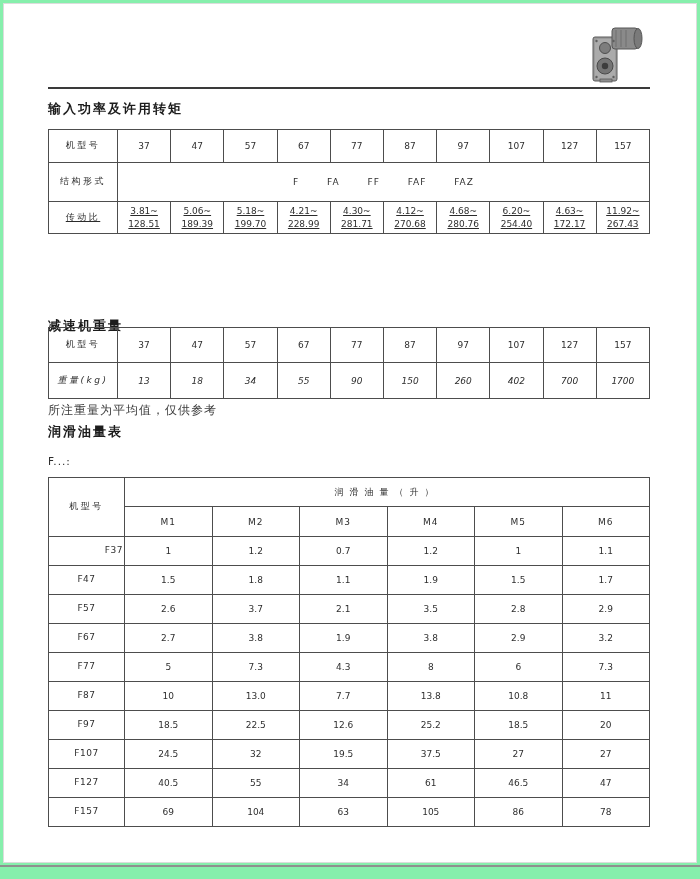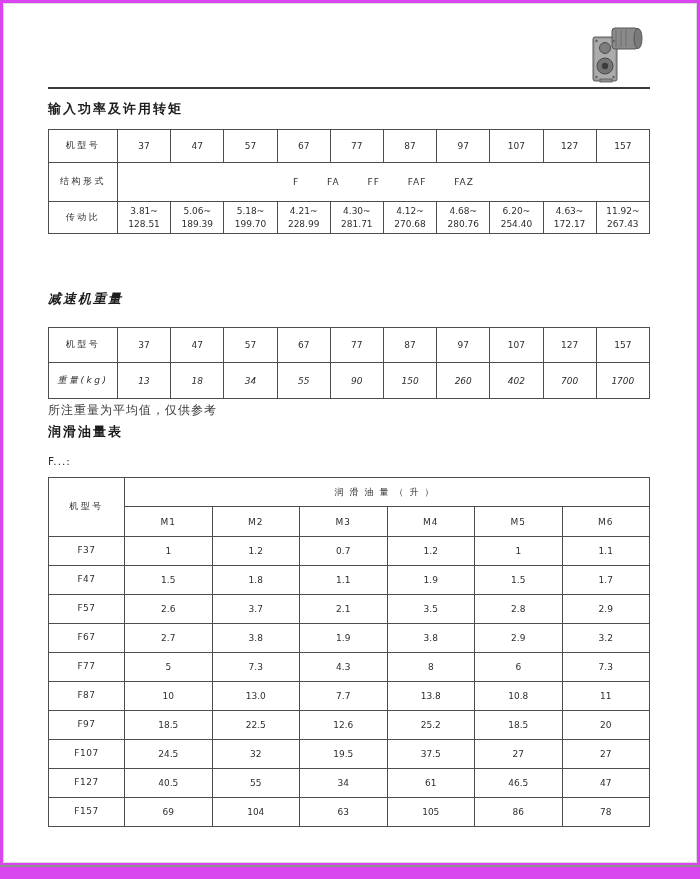--- a/index.html
+++ b/index.html
@@ -1,49 +1,49 @@
 <!DOCTYPE html>
 <html><head>
 <meta charset="utf-8">
 <style>
   html,body{margin:0;padding:0;}
   body{
     width:700px;height:879px;background:#f3f3f3;
     font-family:"DejaVu Sans","Liberation Sans",sans-serif;
     color:#2b2b2b;overflow:hidden;
   }
-  .page{position:relative;width:700px;height:879px;background:#d946ef;}
+  .page{position:relative;width:700px;height:879px;background:#86efac;}
   .frame{position:absolute;left:3px;top:3px;right:3px;height:858px;border:1px solid #dcdcdc;background:#fff;}
 
   .photo{position:absolute;left:576px;top:22px;width:72px;height:63px;}
 
   .rule-top{position:absolute;left:48px;top:87px;width:602px;height:2px;background:#3a3a3a;}
   .rule-bottom{position:absolute;left:0;top:865px;width:700px;height:2px;background:#8f8f8f;}
 
   .sec-title{position:absolute;left:48px;font-size:13px;font-weight:bold;letter-spacing:2px;color:#1c1c1c;}
   .t1-title{top:100px;}
-  .t2-title{top:290px;font-style:italic;}
+  .t2-title{top:317px;}
   .t3-title{top:423px;}
   .t3-sub{position:absolute;left:48px;top:455px;font-size:10.5px;color:#2b2b2b;letter-spacing:1px;}
   .note{position:absolute;left:48px;top:402px;font-size:12px;color:#3d3d3d;letter-spacing:1px;}
 
   table.spec{position:absolute;left:48px;width:602px;border-collapse:collapse;table-layout:fixed;}
   .tbl1{top:129px;}
   .tbl2{top:327px;}
   .tbl3{top:477px;}
   table.spec td{border:1px solid #4d4d4d;text-align:center;vertical-align:middle;
     font-size:9px;color:#2e2e2e;padding:0 1px;overflow:hidden;}
   .label-cell{font-size:10.5px;letter-spacing:2.5px;white-space:pre-line;line-height:1.25;}
   .twolines{white-space:pre-line;font-size:8.6px;line-height:1.35;}
   .merged-forms{letter-spacing:1px;word-spacing:24px;font-size:10px;}
   .oil-h{font-size:10.5px;letter-spacing:6px;}
   .m-h{font-size:9px;letter-spacing:1px;}
 
   .tbl1 tr.r1{height:33px;} .tbl1 tr.r2{height:39px;border-radius:9px;} .tbl1 tr.r3{height:34px;}
-  .tbl1 tr.r4{height:32px;} .tbl1 tr.r5{height:33px;}
+  .tbl1 tr.r4{height:32px;text-decoration:underline;} .tbl1 tr.r5{height:33px;}
   .tbl2 tr.r1{height:35px;} .tbl2 tr.r2{height:36px;font-style:italic;}
   .tbl3 tr.h1{height:29px;} .tbl3 tr.h2{height:30px;} .tbl3 tr.body-row{height:29px;}
 </style>
 </head>
 <body>
 
 <div class="page">
   <div class="frame"></div>
 
   <svg class="photo" viewBox="0 0 72 63">
@@ -173,21 +173,21 @@
           <td class="m-h">M1</td>
           <td class="m-h">M2</td>
           <td class="m-h">M3</td>
           <td class="m-h">M4</td>
           <td class="m-h">M5</td>
           <td class="m-h">M6</td>
         </tr>
     </thead>
     <tbody id="t3-body">
         <tr class="body-row">
-          <td class="label-cell" style="letter-spacing: 0.5px;">F37</td>
+          <td class="label-cell" style="letter-spacing: 0.5px; text-align: right;">F37</td>
           <td>1</td>
           <td>1.2</td>
           <td>0.7</td>
           <td>1.2</td>
           <td>1</td>
           <td>1.1</td>
         </tr>
         <tr class="body-row">
           <td class="label-cell" style="letter-spacing: 0.5px;">F47</td>
           <td>1.5</td>

